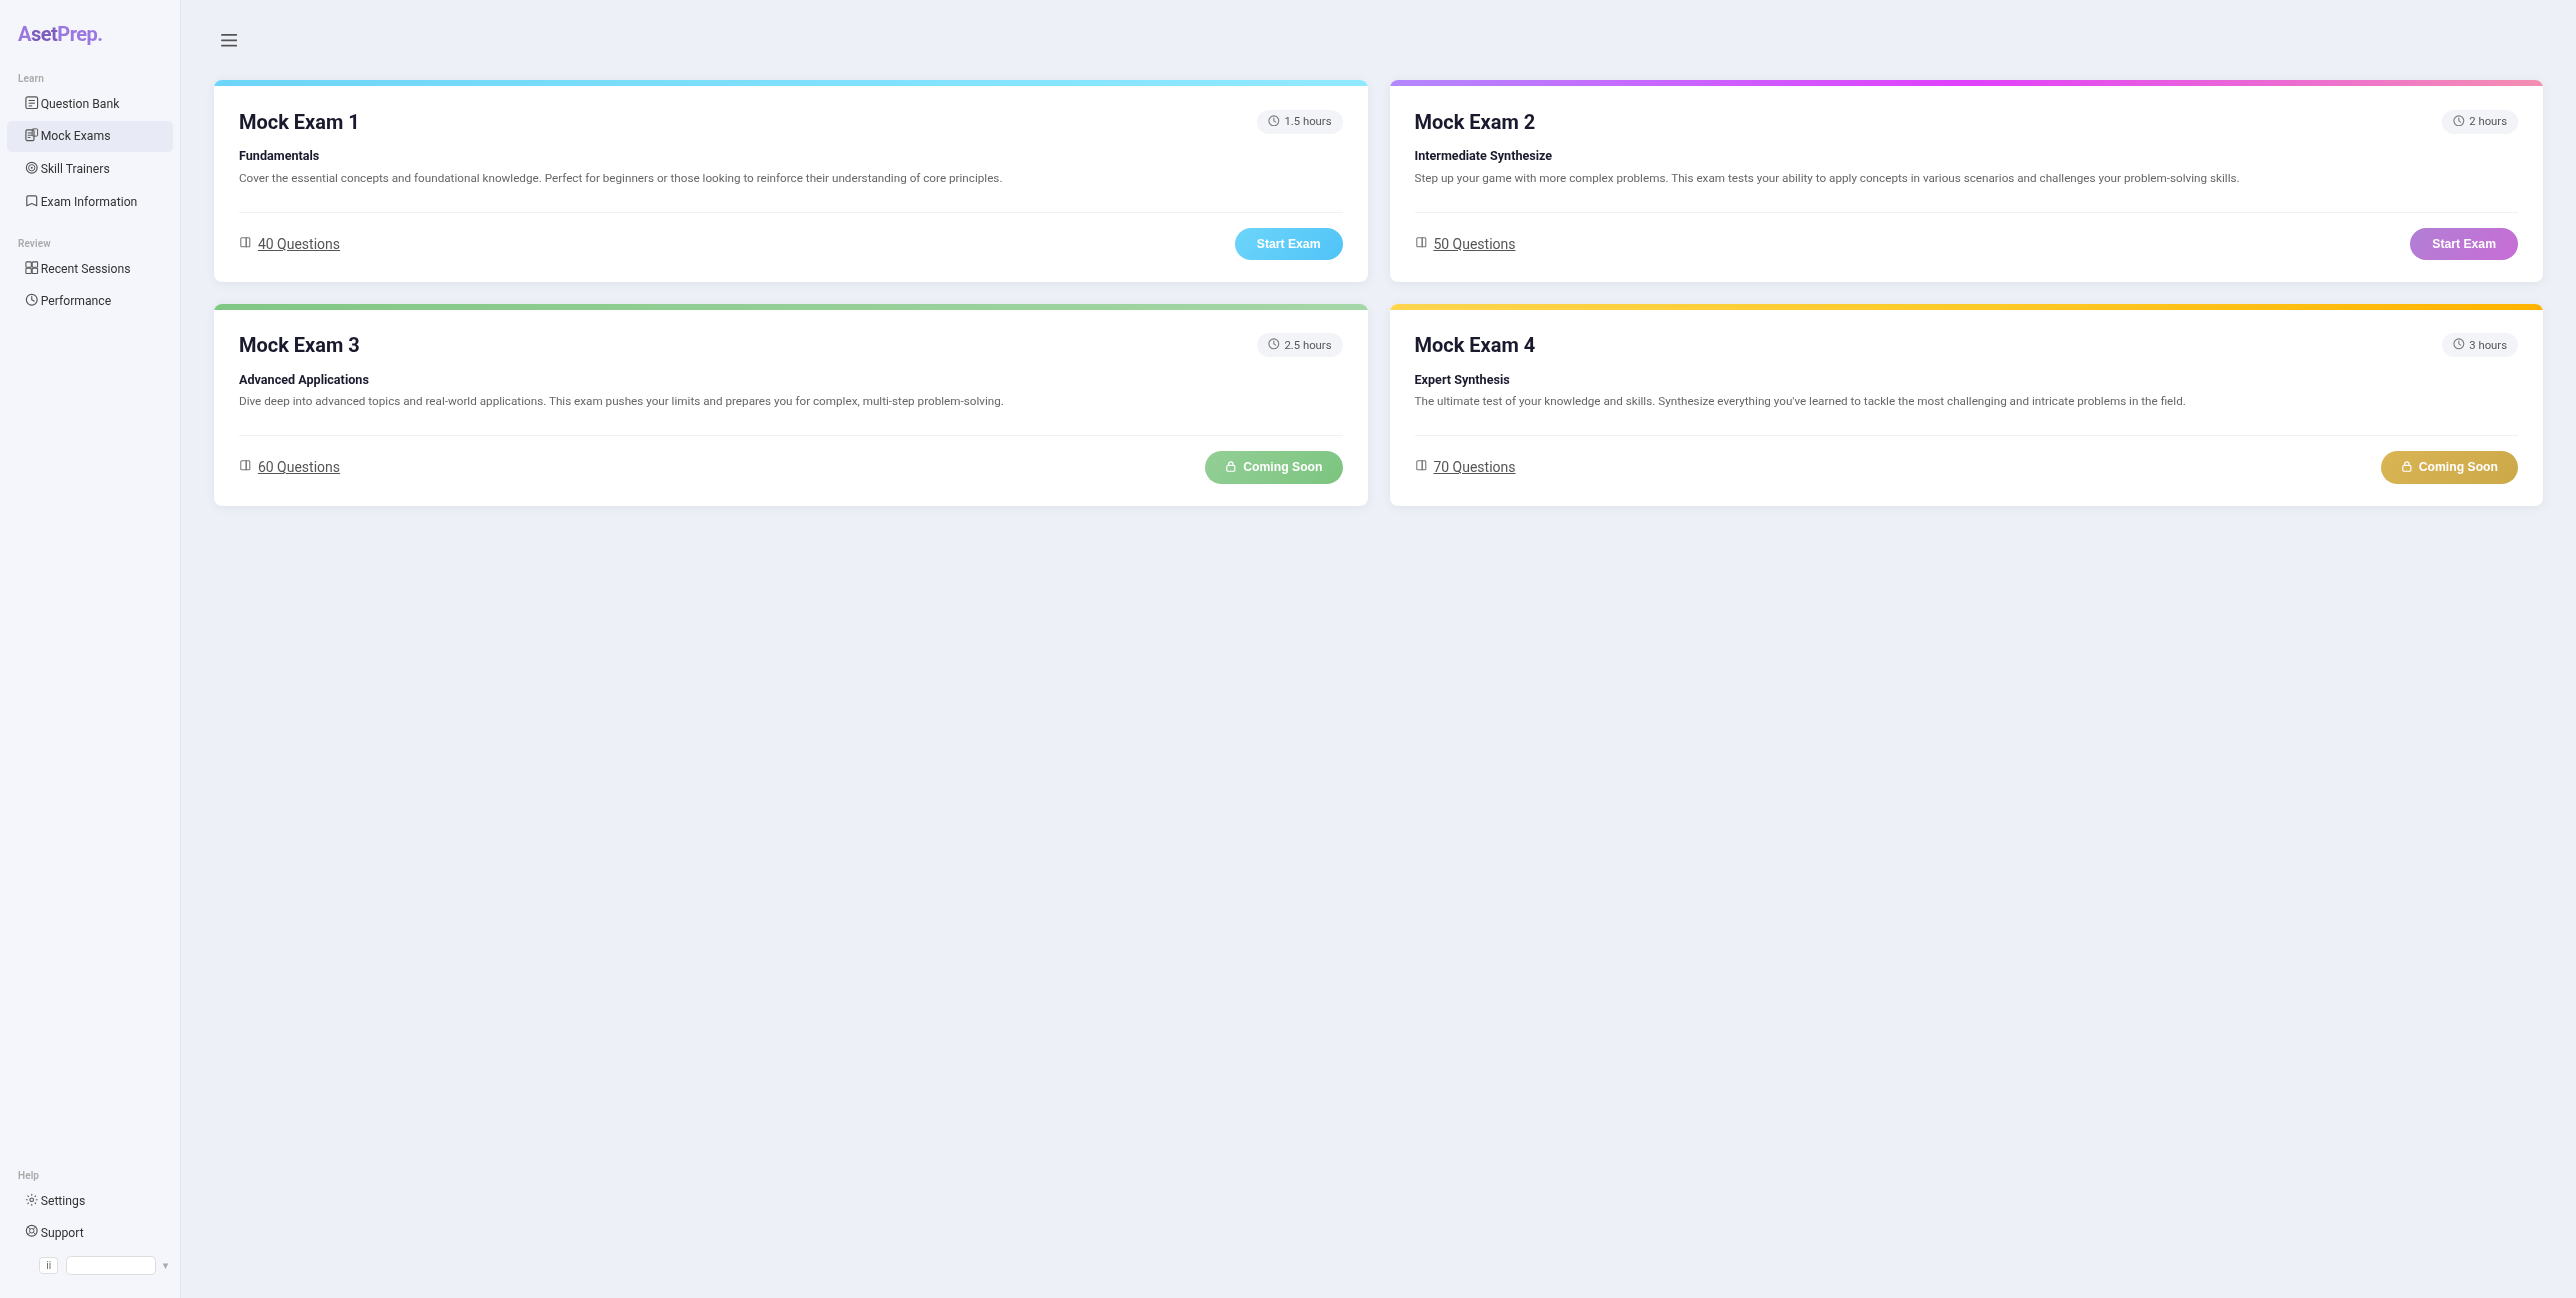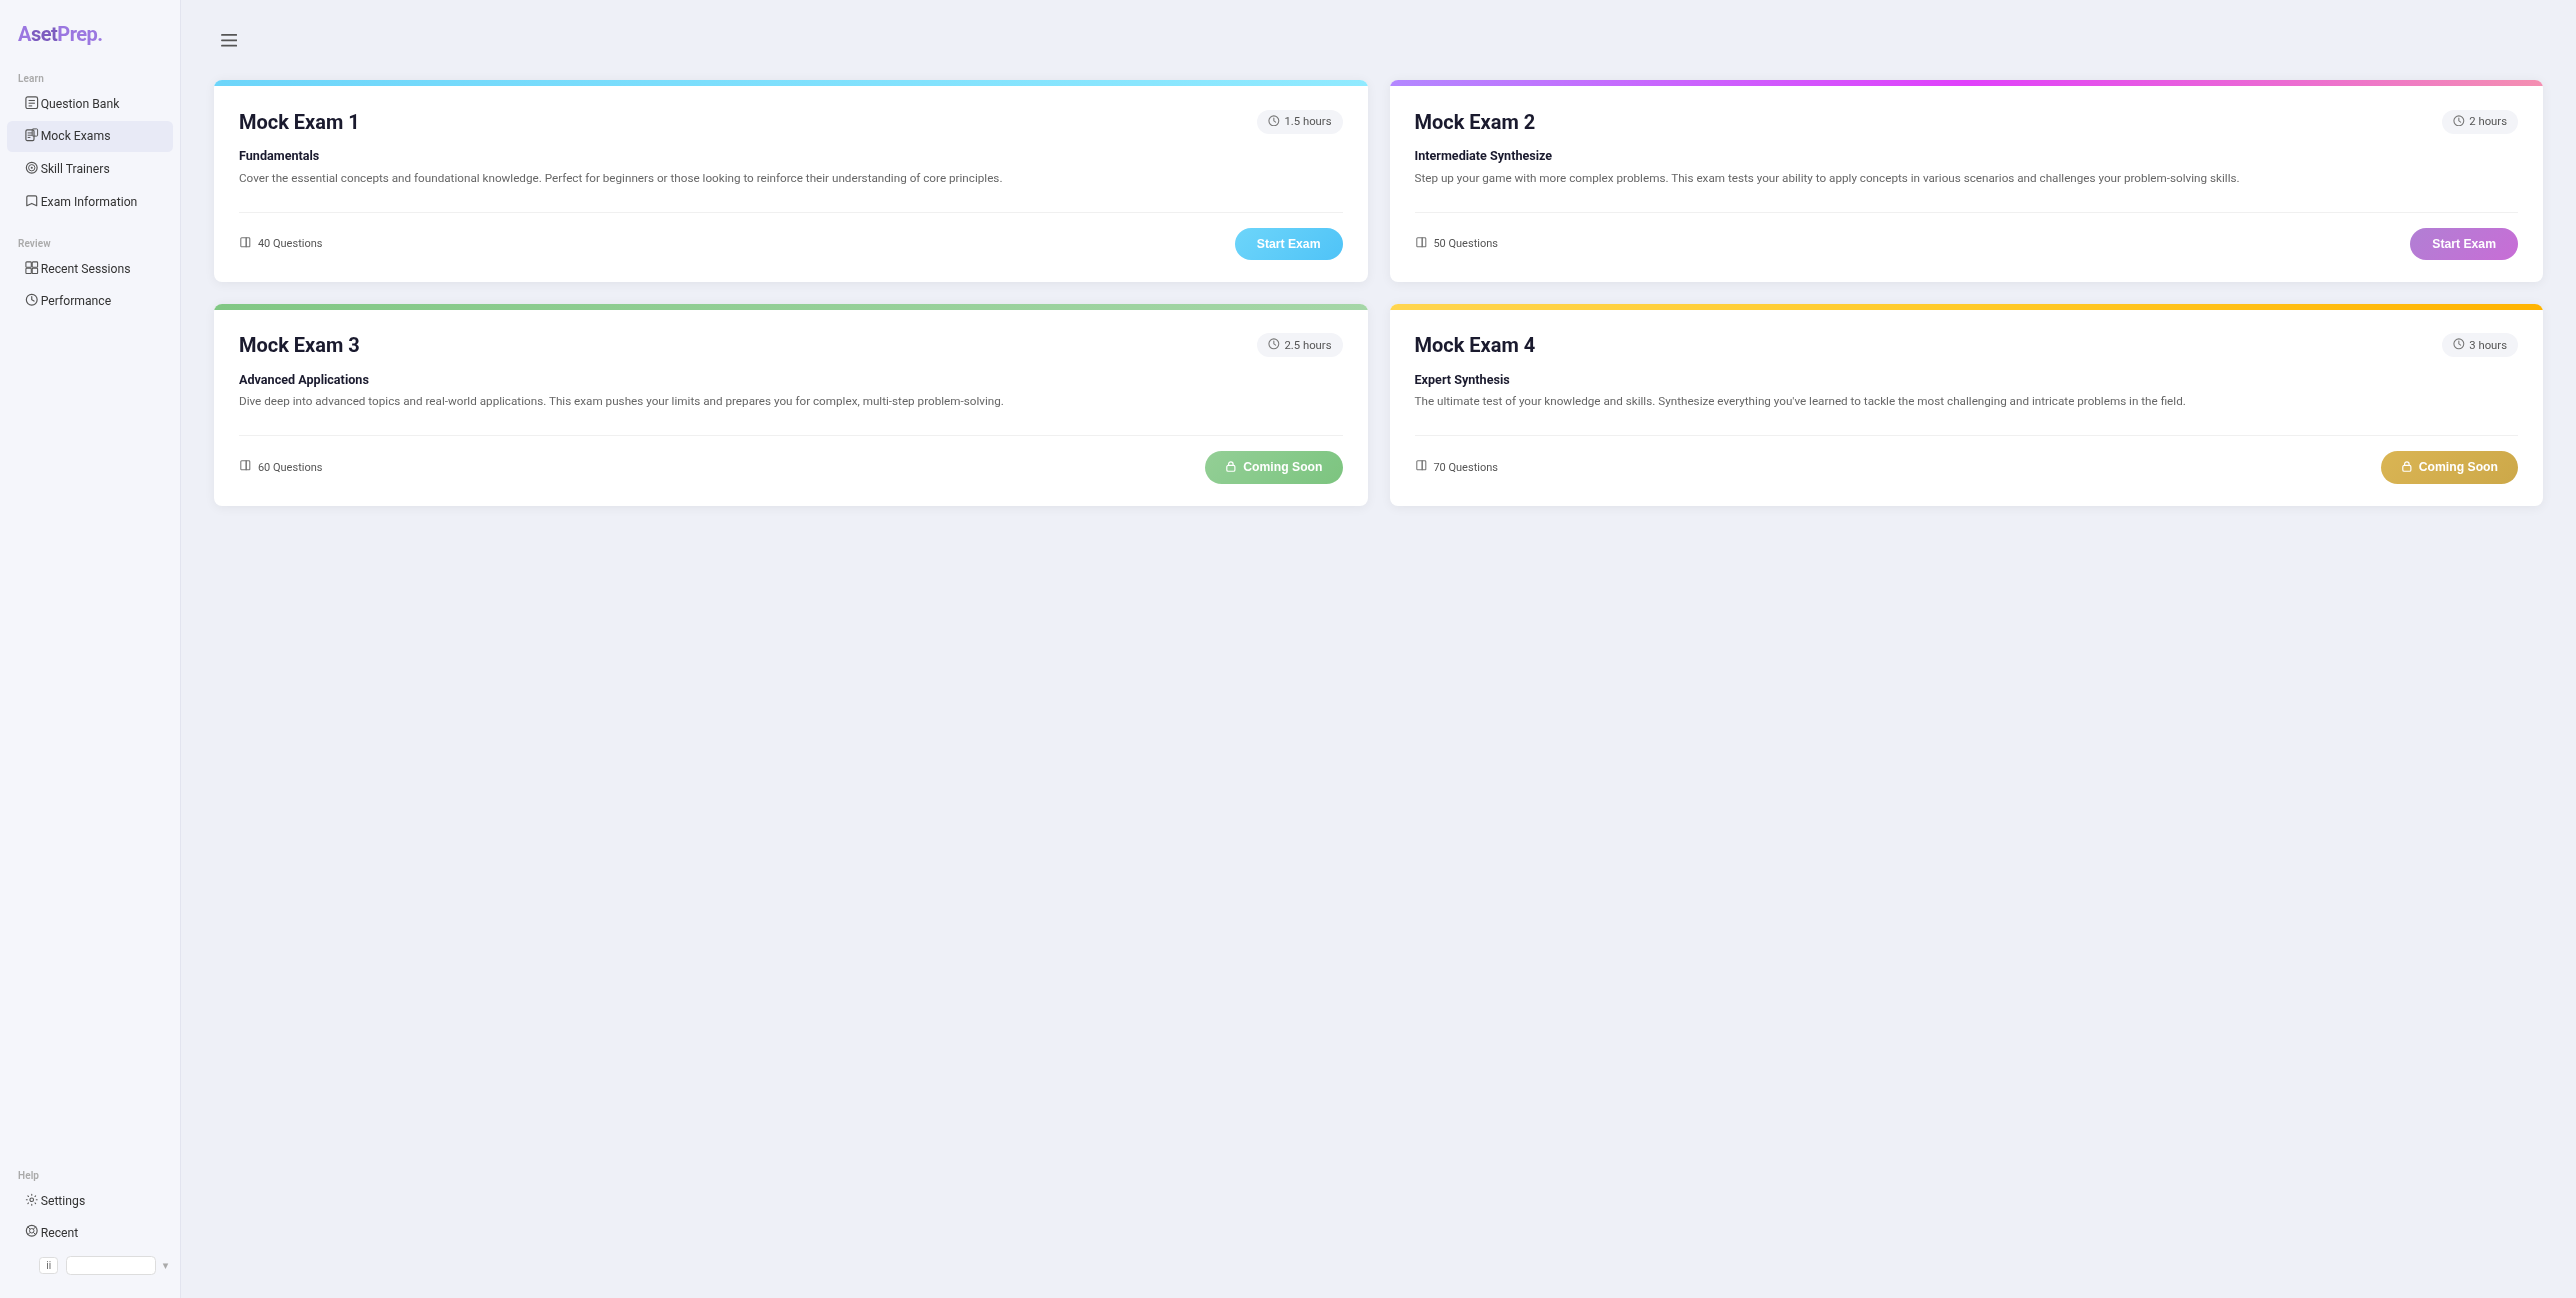--- a/index.html
+++ b/index.html
@@ -172,22 +172,23 @@
       justify-content: space-between;
       margin-top: 25px;
       padding-top: 14.5px;
       border-top: 0.9px solid #f0f0f0;
     }
 
     .questions-count {
       display: flex;
       align-items: center;
       gap: 6.3px;
-      font-size: 11px;
+      font-size: 14px;
       color: #555;
+      text-decoration: underline;
     }
 
     .btn-start {
       padding: 9px 22px;
       border-radius: 22px;
       border: none;
       font-size: 12.2px;
       font-weight: 600;
       cursor: pointer;
       color: #fff;
@@ -314,21 +315,21 @@
       <span class="icon">
         <svg width="13.5" height="13.5" viewBox="0 0 15 15" fill="none">
             <circle cx="7.5" cy="7.5" r="6" stroke="#555" stroke-width="1.3"></circle>
             <circle cx="7.5" cy="7.5" r="2.5" stroke="#555" stroke-width="1.1"></circle>
             <line x1="9.3" y1="5.7" x2="12" y2="3" stroke="#555" stroke-width="1.1"></line>
             <line x1="5.7" y1="9.3" x2="3" y2="12" stroke="#555" stroke-width="1.1"></line>
             <line x1="9.3" y1="9.3" x2="12" y2="12" stroke="#555" stroke-width="1.1"></line>
             <line x1="5.7" y1="5.7" x2="3" y2="3" stroke="#555" stroke-width="1.1"></line>
           </svg>
       </span>
-      <span>Recent</span>
+      <span>Support</span>
     </div>
 
     <div class="version-row">
       <span class="version-badge">ii</span>
       <input type="text" style="background: rgb(255, 255, 255); border: 0.9px solid rgb(221, 221, 221); border-radius: 4.5px; padding: 2.7px 9px; font-size: 10px; color: rgb(170, 170, 170); width: 90px;" placeholder="">
       <span style="color:#aaa; font-size:11px;">▾</span>
     </div>
   </div>
 </aside>
 

